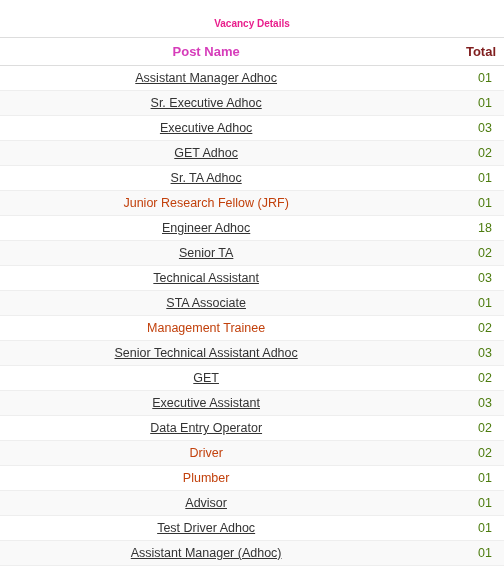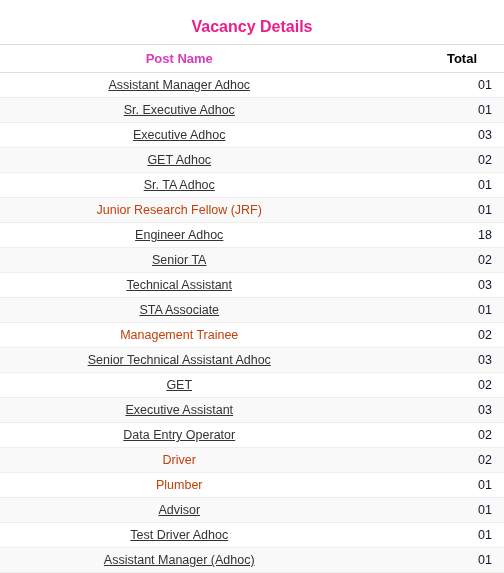--- a/index.html
+++ b/index.html
@@ -15,47 +15,47 @@
       min-height: 573px;
     }
 
     .container {
       width: 504px;
       padding: 10px 0;
     }
 
     .title {
       text-align: center;
-      font-size: 16px;
+      font-size: 10px;
       font-weight: bold;
       color: #e91e8c;
       padding: 8px 0;
     }
 
     table {
       width: 100%;
       border-collapse: collapse;
     }
 
     thead tr th {
-      padding: 6px 27px;
+      padding: 6px 8px;
       font-size: 13px;
       font-weight: bold;
       border-bottom: 1px solid #ddd;
       border-top: 1px solid #ddd;
     }
 
     thead tr th:first-child {
       text-align: center;
       color: #d63cba;
     }
 
     thead tr th:last-child {
       text-align: right;
-      color: #000000;
+      color: #7f1d1d;
     }
 
     tbody tr td {
       padding: 5px 12px;
       font-size: 12.5px;
       border-bottom: 1px solid #eeeeee;
     }
 
     tbody tr td:first-child {
       text-align: center;
@@ -77,21 +77,21 @@
     .post-blue {
       color: #c2410c;
     }
 
     .post-default {
       color: #333333;
       text-decoration: underline;
     }
 
     .total-val {
-      color: #0f172a;
+      color: #4d7c0f;
     }
   </style>
 </head>
 <body>
 
 <div class="container">
   <div class="title">Vacancy Details</div>
 
   <table>
     <thead>

